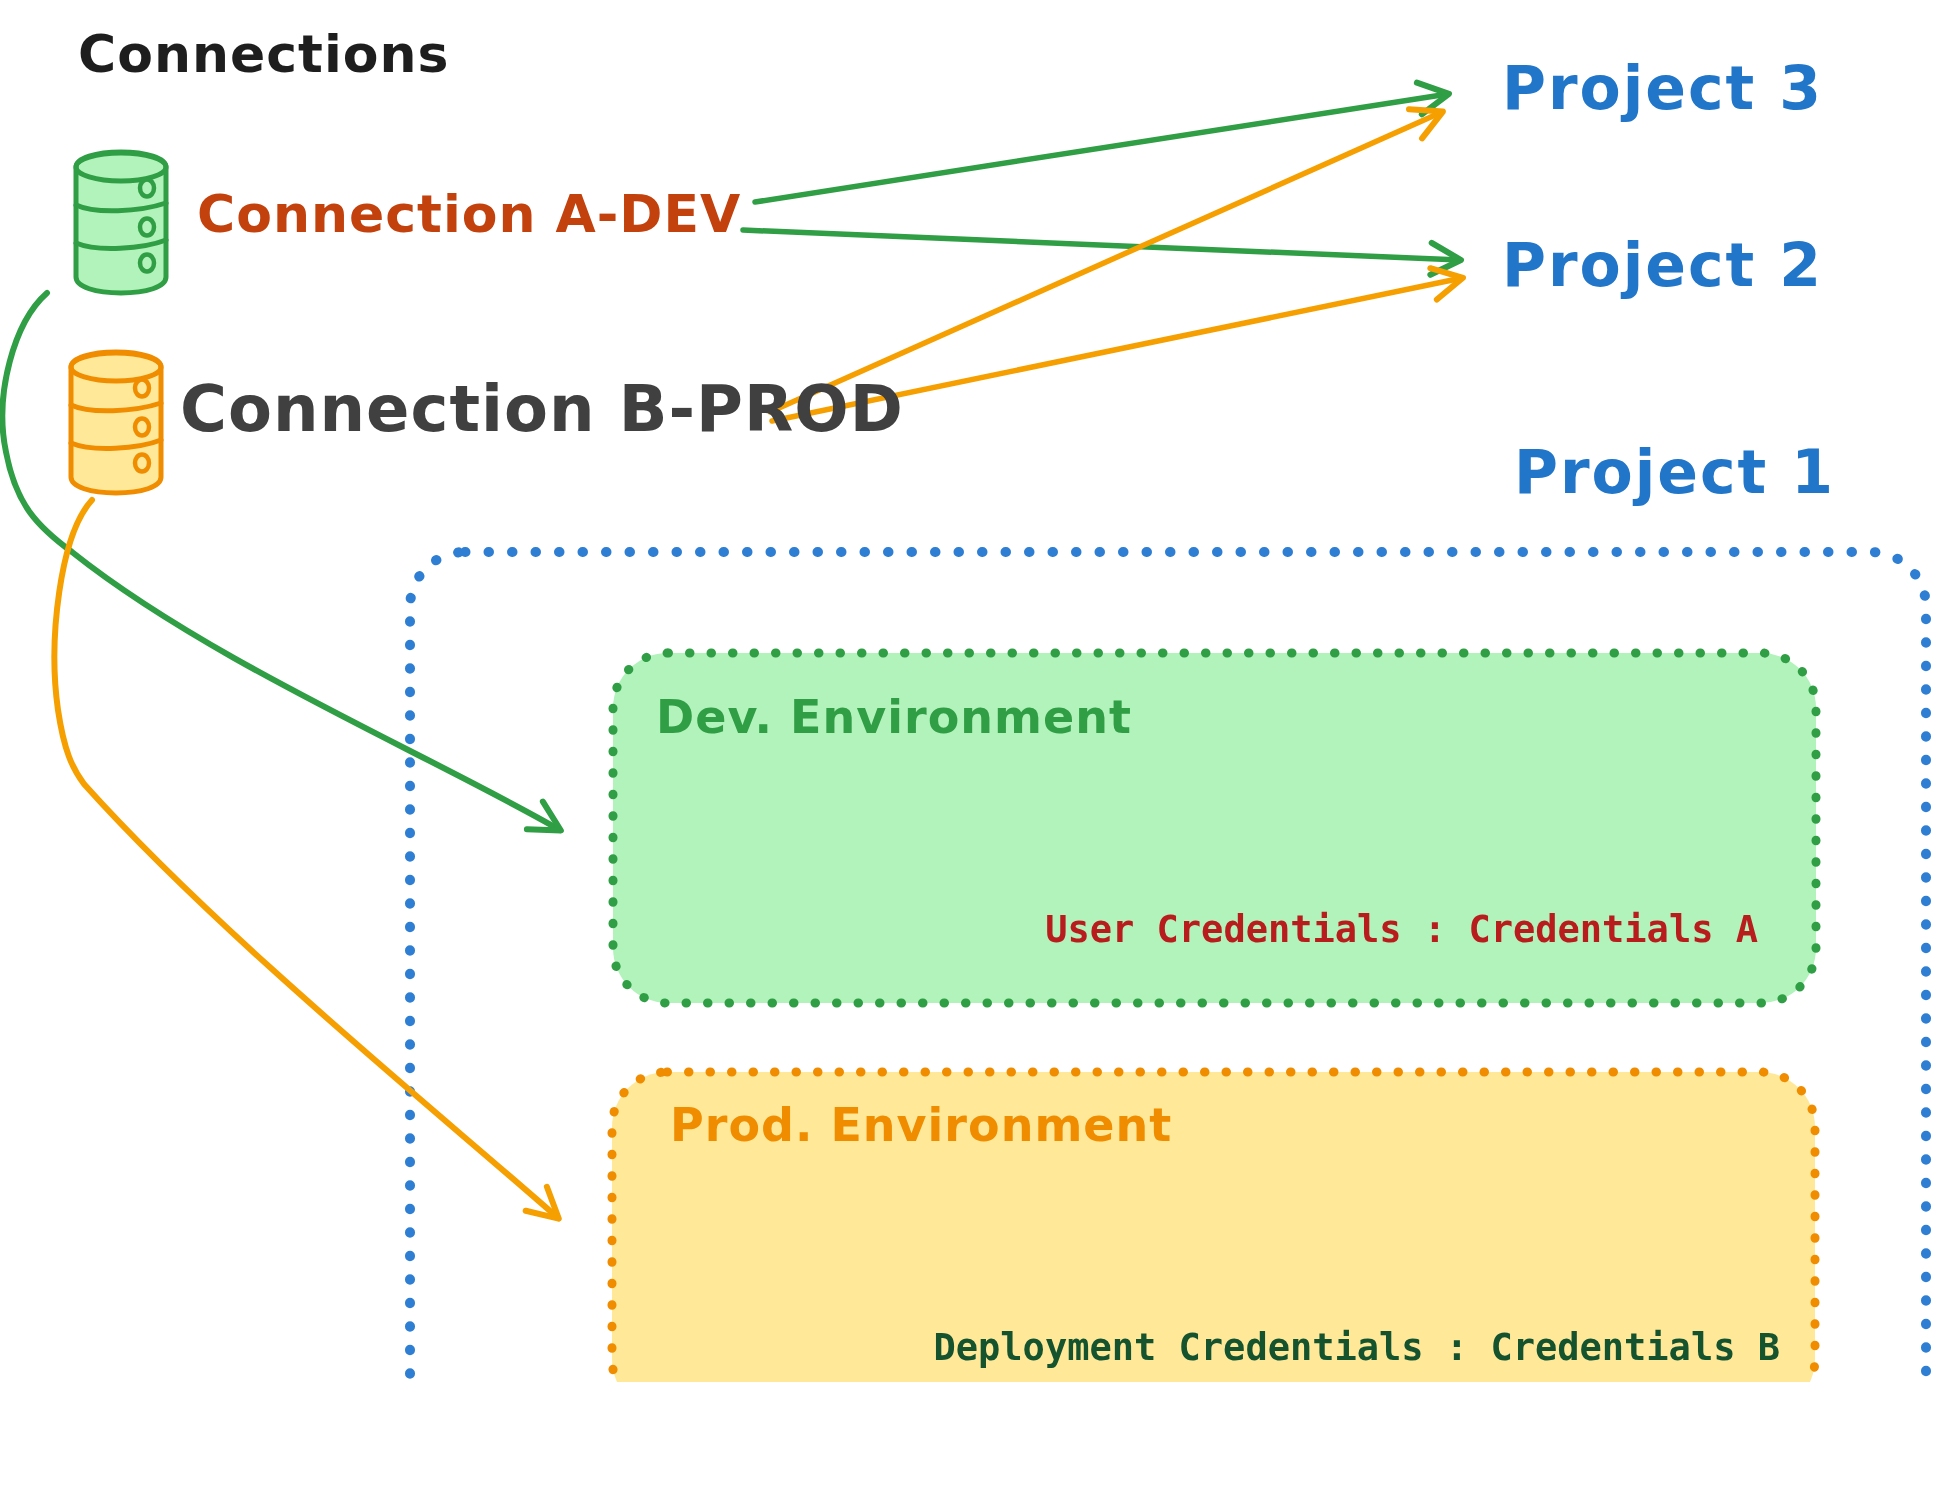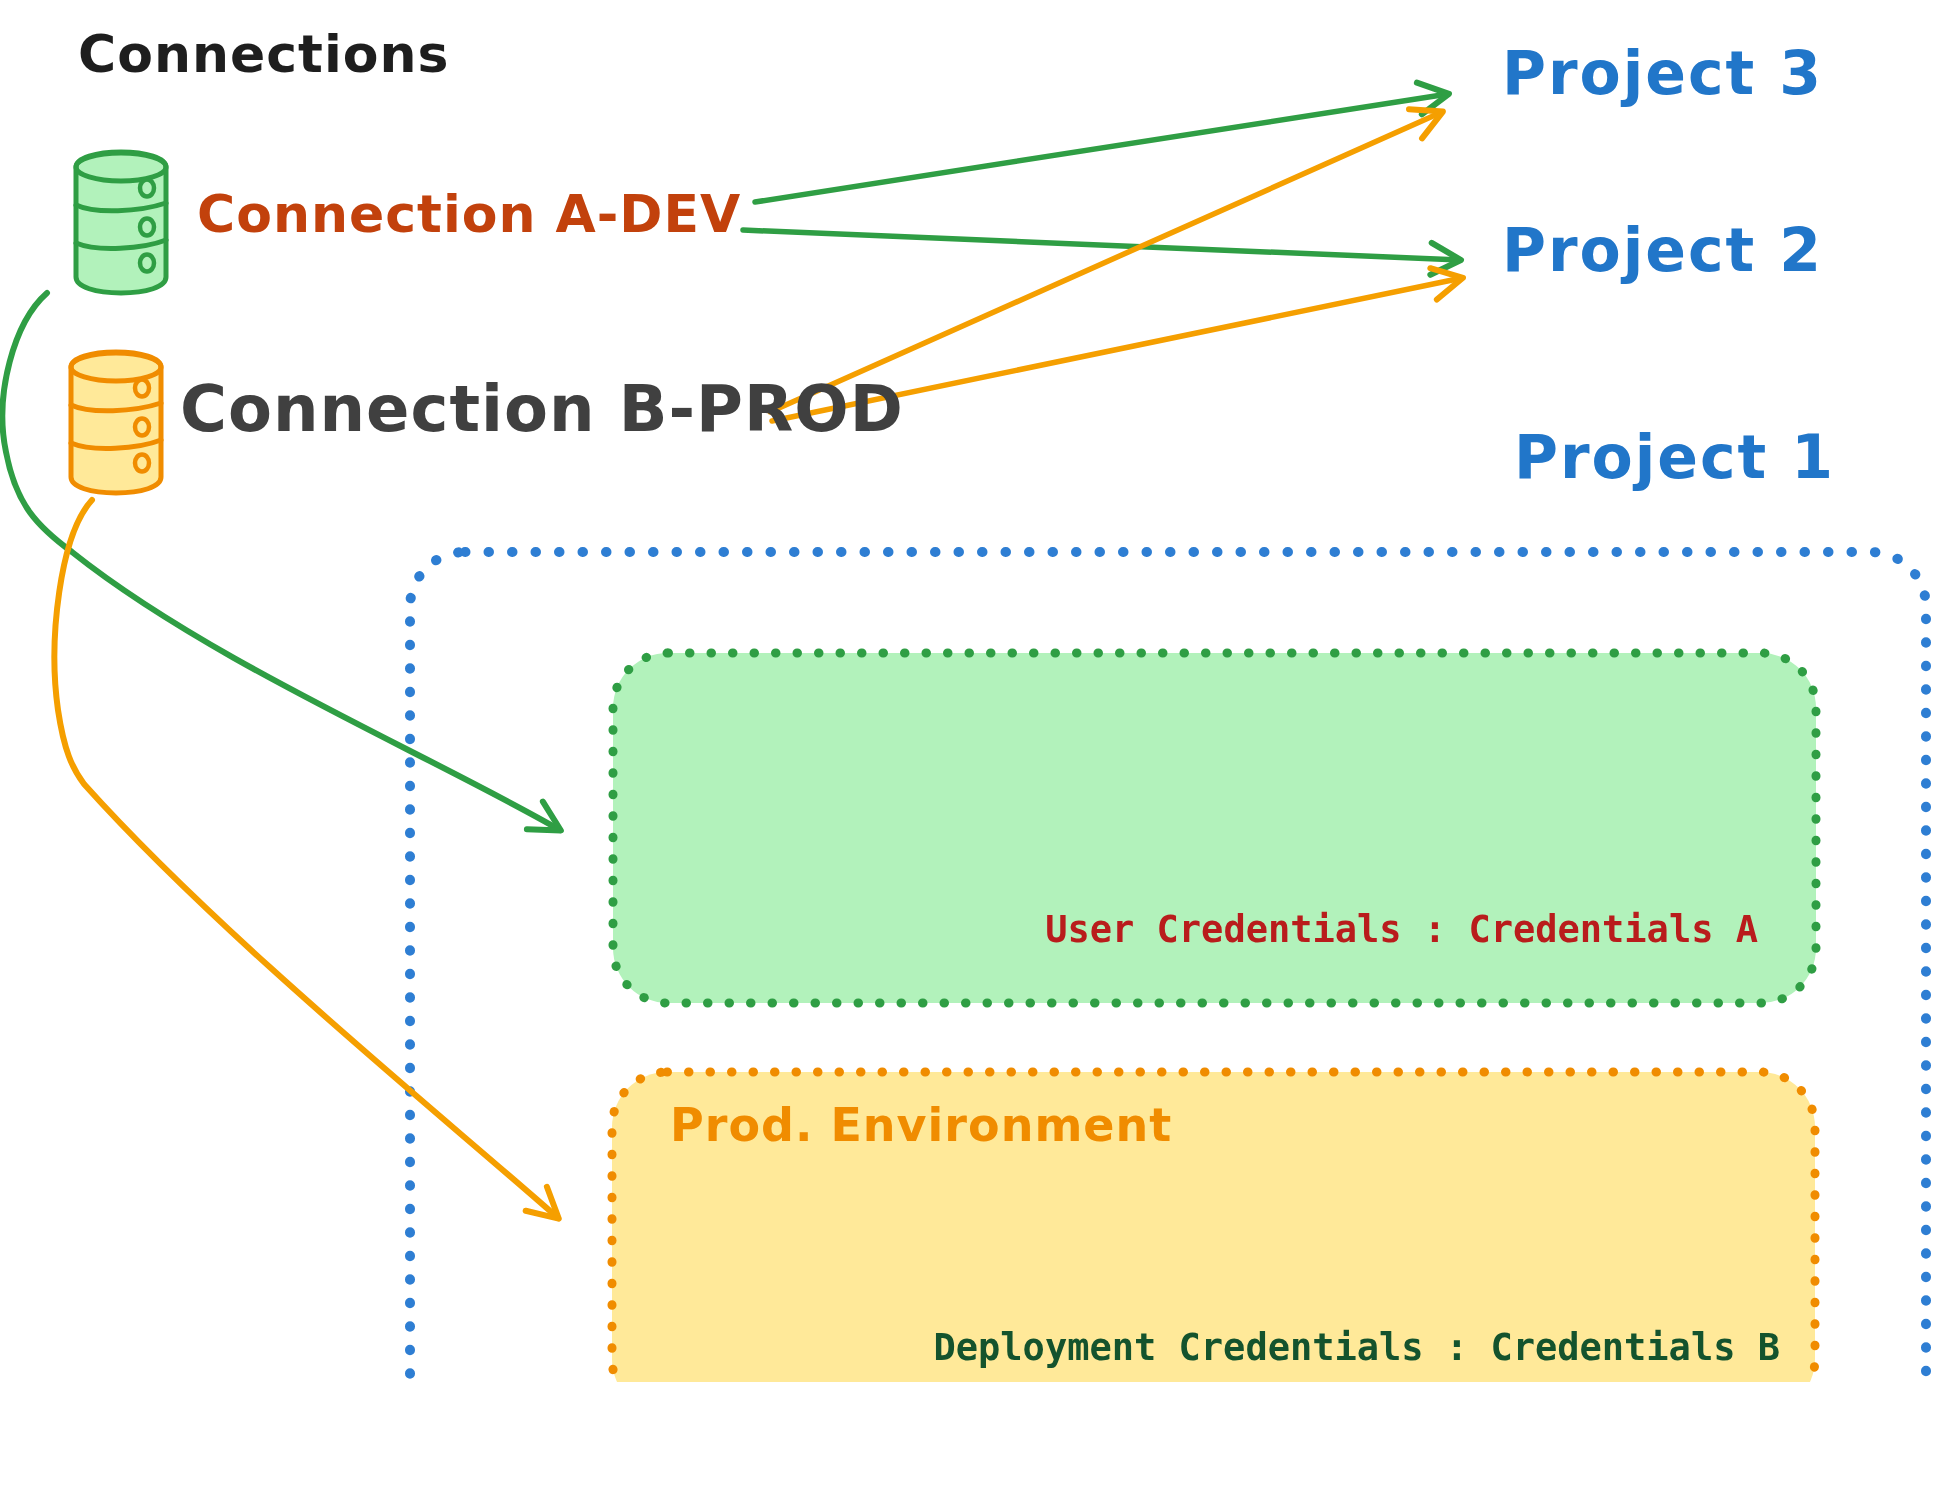--- a/index.html
+++ b/index.html
@@ -14,21 +14,21 @@
   #diagram-svg { position:absolute; left:0; top:0; }
   .label {
     position:absolute;
     white-space:nowrap;
     font-weight:700;
     line-height:1.1;
   }
   .title-label    { left:78px;   top:26px;   font-size:52px; letter-spacing:1px; color:#1e1e1e; }
   .conn-a-label   { left:197px;  top:186px;  font-size:52px; color:#c2410c; letter-spacing:1px; }
   .conn-b-label   { left:180px;  top:374px;  font-size:64px; color:#404040; letter-spacing:1px; }
-  .project-label  { font-size:60px; color:#2176c9; letter-spacing:2px; }
+  .project-label  { font-size:60px; color:#2176c9; letter-spacing:2px;margin-top:15px; }
   .project-3      { left:1502px; top:40px;  }
   .project-2      { left:1502px; top:217px; }
   .project-1      { left:1514px; top:424px; }
   .env-title      { font-size:46px; letter-spacing:1px; }
   .dev-title      { left:656px;  top:692px;  color:#2f9e44; }
   .prod-title     { left:670px;  top:1100px; color:#f08c00; }
   .cred {
     position:absolute;
     white-space:nowrap;
     font-family:"DejaVu Sans Mono","Liberation Mono",monospace;
@@ -93,20 +93,21 @@
   <div class="label conn-a-label">Connection A-DEV</div>
 
   <div class="label conn-b-label">Connection B-PROD</div>
 
   <div class="label project-label project-3">Project 3</div>
 
   <div class="label project-label project-2">Project 2</div>
 
   <div class="label project-label project-1">Project 1</div>
 
+  <div class="label env-title dev-title">Dev. Environment</div>
 
   <div class="cred cred-a">User Credentials : Credentials A</div>
 
   <div class="label env-title prod-title">Prod. Environment</div>
 
   <div class="cred cred-b">Deployment Credentials : Credentials B</div>
 
 </div>
 
 </body></html>

